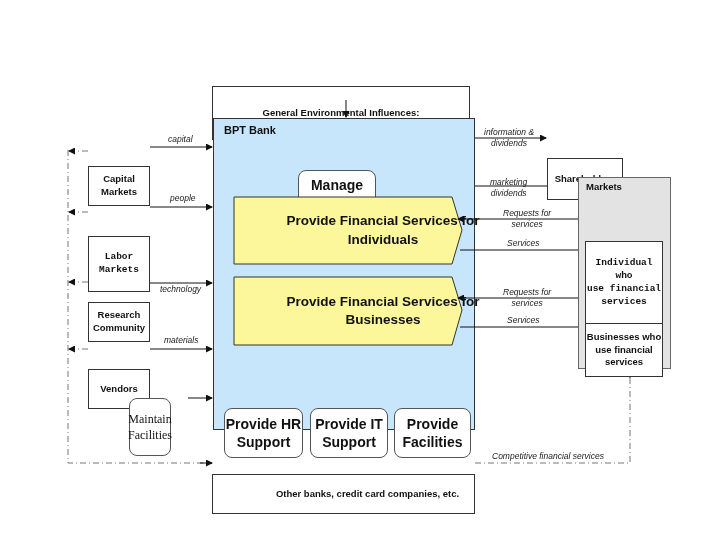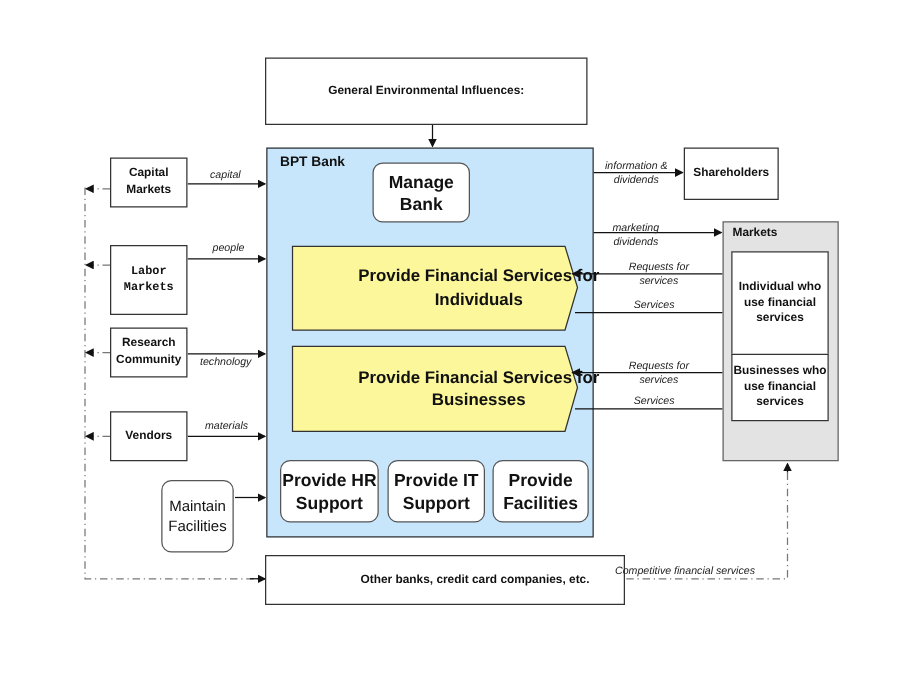--- a/index.html
+++ b/index.html
@@ -1,18 +1,18 @@
 <!DOCTYPE html>
 <html><head>
   <meta charset="utf-8">
   <style>
     html, body { margin: 0; padding: 0; background: #ffffff; }
     body { width: 720px; height: 540px; position: relative; overflow: hidden; font-family: "Liberation Sans", sans-serif; color: #111; }
     .abs { position: absolute; box-sizing: border-box; }
-    .box { border: 1px solid #333; background: #fff; display: flex; align-items: center; justify-content: center; text-align: center; font-weight: bold; font-size: 9.5px; line-height: 1.35; white-space: pre-line; }
+    .box { border: 1px solid #333; background: #fff; display: flex; align-items: center; justify-content: center; text-align: center; font-weight: bold; font-size: 9.5px; line-height: 1.35; white-space: pre-line; margin-top: 40px; }
     .round { border-radius: 8px; border: 1px solid #555; }
     .bank { border: 1px solid #333; background: #c7e6fb; }
     .bank-title { font-weight: bold; font-size: 11px; }
     .big { font-size: 14px; line-height: 1.3; }
     .plain { font-weight: normal; font-size: 12px; }
     .lbl { font-style: italic; font-size: 8.5px; color: #222; white-space: pre-line; text-align: center; line-height: 1.3; }
     .markets { background: #e3e3e3; border: 1px solid #666; }
     .markets-title { font-weight: bold; font-size: 9.5px; }
     svg.lines { position: absolute; left: 0; top: 0; }
     .pent-text { position: absolute; display: flex; align-items: center; justify-content: center; text-align: center; font-weight: bold; font-size: 13.5px; line-height: 1.35; white-space: pre-line; padding-left: 35px; }
@@ -87,40 +87,40 @@
 Markets</div>
 <span class="abs lbl" style="left:170px;top:193px;">people</span>
 
 <div class="abs box" style="left:88px;top:262px;width:62px;height:40px;">Research
 Community</div>
 <span class="abs lbl" style="left:160px;top:284px;">technology</span>
 
 <div class="abs box" style="left:88px;top:329px;width:62px;height:40px;">Vendors</div>
 <span class="abs lbl" style="left:164px;top:335px;">materials</span>
 
-<div class="abs box round plain" style="left:129px;top:384px;width:58px;height:58px;">Maintain
+<div class="abs box round plain" style="left:129px;top:358px;width:42px;height:58px;font-family:Liberation Serif, serif;">Maintain
 Facilities</div>
 
 <span class="abs lbl" style="left:484px;top:127px;">information &amp;
 dividends</span>
 <div class="abs box" style="left:547px;top:118px;width:76px;height:42px;">Shareholders</div>
 
 <span class="abs lbl" style="left:490px;top:177px;">marketing
 dividends</span>
 <div class="abs markets" style="left:578px;top:177px;width:93px;height:192px;">
   <span class="abs markets-title" style="left:7px;top:3px;">Markets</span>
 </div>
-<div class="abs box" style="left:585px;top:201px;width:78px;height:84px;">Individual who
+<div class="abs box" style="left:585px;top:201px;width:78px;height:84px;font-family:Liberation Mono, monospace;">Individual who
 use financial
 services</div>
 <div class="abs box" style="left:585px;top:283px;width:78px;height:54px;">Businesses who
 use financial
 services</div>
 
 <span class="abs lbl" style="left:503px;top:208px;">Requests for
 services</span>
 <span class="abs lbl" style="left:507px;top:238px;">Services</span>
 <span class="abs lbl" style="left:503px;top:287px;">Requests for
 services</span>
 <span class="abs lbl" style="left:507px;top:315px;">Services</span>
 
-<div class="abs box" style="left:212px;top:444px;width:288px;height:40px;padding-left:48px;">Other banks, credit card companies, etc.</div>
+<div class="abs box" style="left:212px;top:434px;width:263px;height:40px;padding-left:48px;">Other banks, credit card companies, etc.</div>
 <span class="abs lbl" style="left:492px;top:451px;">Competitive financial services</span>
 
 </body></html>

